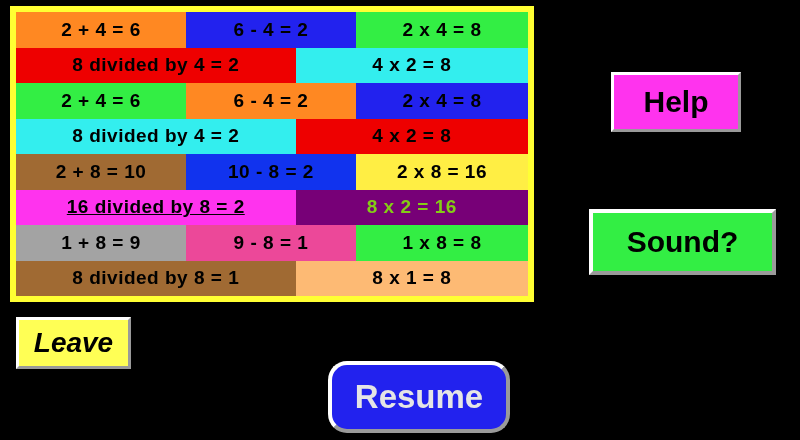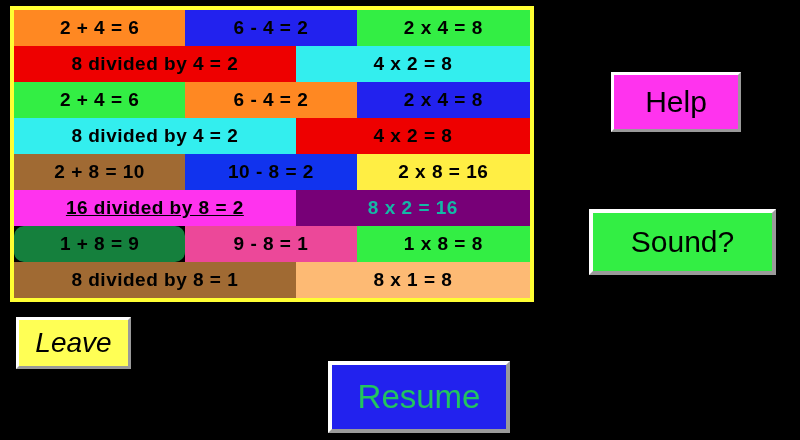--- a/index.html
+++ b/index.html
@@ -25,21 +25,21 @@
   }
 
   
   .fact-grid {
     position: absolute;
     left: 10px;
     top: 6px;
     width: 524px;
     height: 296px;
     background: #ffff33;
-    border: 1px solid #c2410c;
+    border: 3px solid #c2410c;
     box-sizing: border-box;
     padding: 3px;
   }
   .fact-grid-inner {
     width: 100%;
     height: 100%;
     display: flex;
     flex-direction: column;
     background: #000000;
   }
@@ -69,21 +69,21 @@
   
   .row-2 .c1 { flex: 0 0 54.6%; }
   .row-2 .c2 { flex: 1 1 auto; }
 
   
   .btn {
     position: absolute;
     display: flex;
     align-items: center;
     justify-content: center;
-    font-weight: normal;
+    font-weight: bold;
     box-sizing: border-box;
     text-align: center;
     user-select: none;
     cursor: pointer;
   }
 
   .btn-help {
     left: 611px;
     top: 72px;
     width: 130px;
@@ -165,24 +165,24 @@
           <div class="fact-cell c1" style="background: rgb(51, 238, 238); color: rgb(0, 0, 0);">8 divided by 4 = 2</div>
           <div class="fact-cell c2" style="background: rgb(238, 0, 0); color: rgb(0, 0, 0);">4 x 2 = 8</div>
         </div>
         <div class="fact-row row-3">
           <div class="fact-cell c1" style="background: rgb(160, 106, 51); color: rgb(0, 0, 0);">2 + 8 = 10</div>
           <div class="fact-cell c2" style="background: rgb(17, 51, 238); color: rgb(0, 0, 0);">10 - 8 = 2</div>
           <div class="fact-cell c3" style="background: rgb(255, 238, 68); color: rgb(0, 0, 0);">2 x 8 = 16</div>
         </div>
         <div class="fact-row row-2">
           <div class="fact-cell c1" style="background: rgb(255, 51, 238); color: rgb(0, 0, 0); text-decoration: underline;">16 divided by 8 = 2</div>
-          <div class="fact-cell c2" style="background: rgb(119, 0, 119); color: #14b8a6;">8 x 2 = 16</div>
-        </div>
-        <div class="fact-row row-3">
-          <div class="fact-cell c1" style="background: #15803d; color: rgb(0, 0, 0); border-radius: 10px;">1 + 8 = 9</div>
+          <div class="fact-cell c2" style="background: rgb(119, 0, 119); color: #84cc16;">8 x 2 = 16</div>
+        </div>
+        <div class="fact-row row-3">
+          <div class="fact-cell c1" style="background: #a3a3a3; color: rgb(0, 0, 0);">1 + 8 = 9</div>
           <div class="fact-cell c2" style="background: #ec4899; color: rgb(0, 0, 0);">9 - 8 = 1</div>
           <div class="fact-cell c3" style="background: rgb(51, 238, 68); color: rgb(0, 0, 0);">1 x 8 = 8</div>
         </div>
         <div class="fact-row row-2">
           <div class="fact-cell c1" style="background: rgb(160, 106, 51); color: rgb(0, 0, 0);">8 divided by 8 = 1</div>
           <div class="fact-cell c2" style="background: #fdba74; color: rgb(0, 0, 0);">8 x 1 = 8</div>
         </div>
       </div>
   </div>
 
@@ -191,17 +191,17 @@
   </div>
 
   <div class="btn btn-sound" style="background: rgb(51, 238, 68); color: rgb(0, 0, 0); text-align: right;">
     <span>Sound?</span>
   </div>
 
   <div class="btn btn-leave" style="background: rgb(255, 255, 85); color: rgb(0, 0, 0);">
     <span>Leave</span>
   </div>
 
-  <div class="btn btn-resume" style="background: rgb(34, 34, 238); color: #22c55e;">
+  <div class="btn btn-resume" style="background: rgb(34, 34, 238); color: #e5e5e5; border-radius: 19px;">
     <span>Resume</span>
   </div>
 
 </div>
 
 </body></html>

